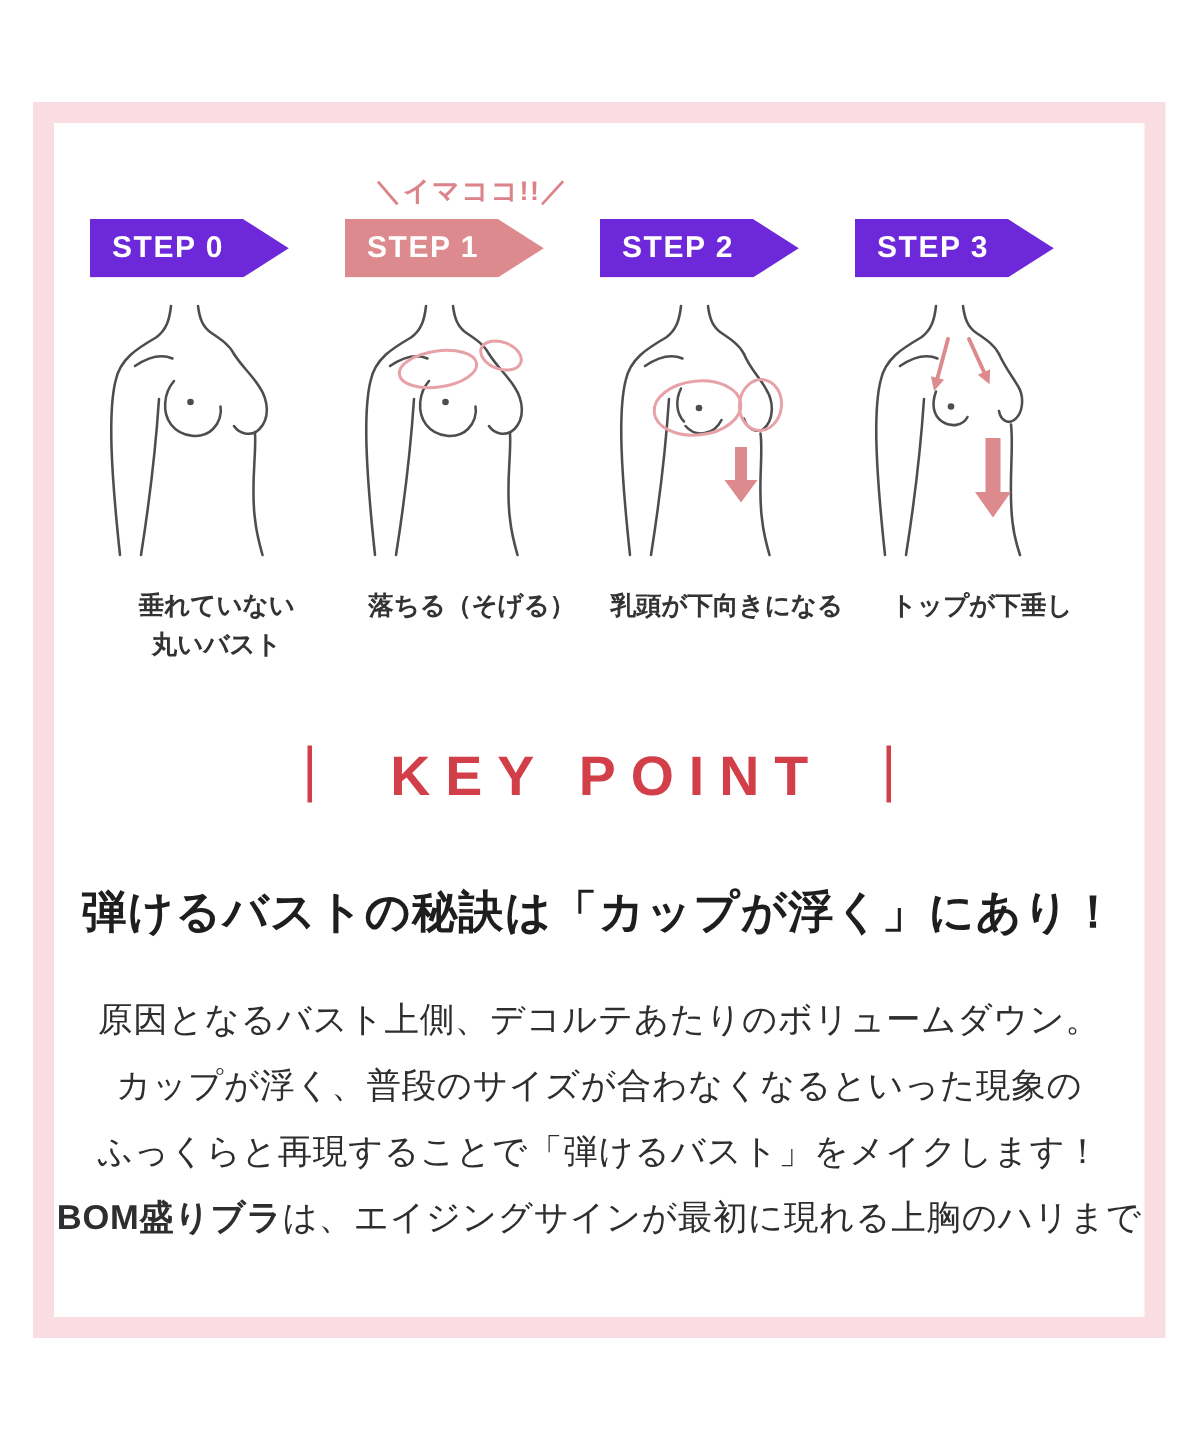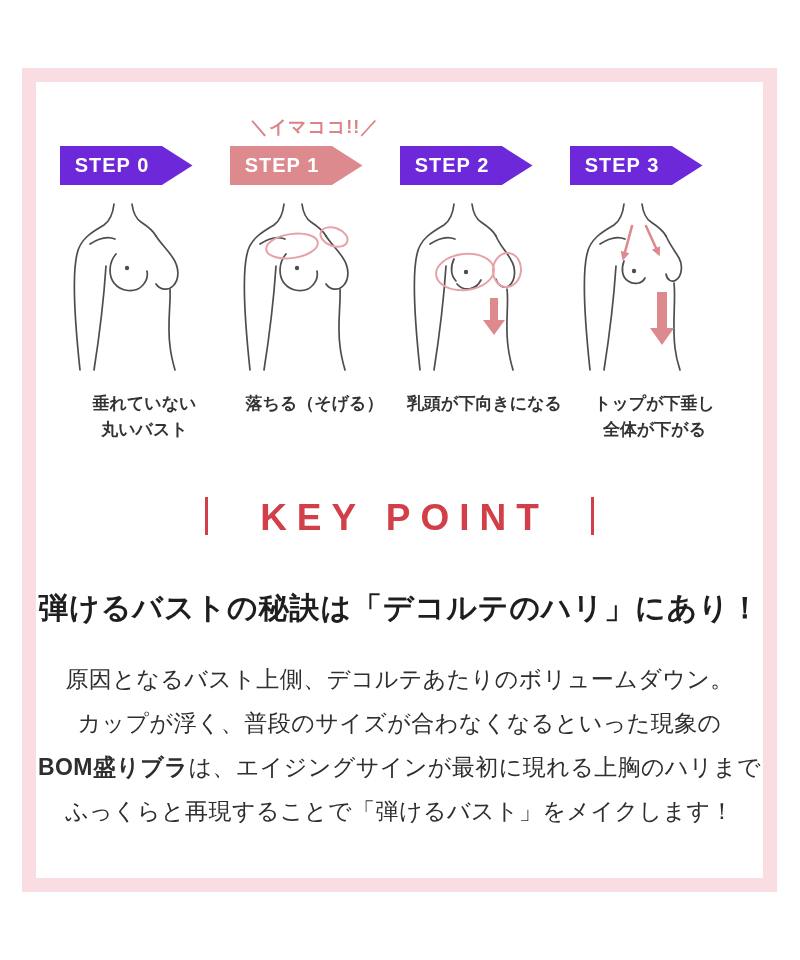--- a/index.html
+++ b/index.html
@@ -136,35 +136,34 @@
             <g>
               <path class="arrln" d="M54,24 L47,50"></path>
               <polygon class="arr" points="44.7,58.7 51.4,51.2 42.6,48.8"></polygon>
               <path class="arrln" d="M68,24 L78,46"></path>
               <polygon class="arr" points="81.7,54.2 82.1,44.2 73.9,47.8"></polygon>
             </g>
             <path class="arr" d="M79,90 L89,90 L89,126 L96,126 L84,143 L72,126 L79,126 Z"></path>
           </svg>
           <div class="caption">
             <span>トップが下垂し</span>
-            <span>全体が下がる</span>
           </div>
         </div>
       </div>
 
       <div class="keypoint">
         <span class="kp-bar"></span>
         <span class="kp-title">KEY POINT</span>
         <span class="kp-bar"></span>
       </div>
 
-      <h3 class="headline">弾けるバストの秘訣は「デコルテのハリ」にあり！</h3>
+      <h3 class="headline">弾けるバストの秘訣は「カップが浮く」にあり！</h3>
 
       <div class="bodytext">
         <p>原因となるバスト上側、デコルテあたりのボリュームダウン。</p>
         <p>カップが浮く、普段のサイズが合わなくなるといった現象の</p>
+        <p>ふっくらと再現することで「弾けるバスト」をメイクします！</p>
         <p><b>BOM盛りブラ</b><span>は、エイジングサインが最初に現れる上胸のハリまで</span></p>
-        <p>ふっくらと再現することで「弾けるバスト」をメイクします！</p>
       </div>
 
     </div>
   </div>
 </div>
 
 </body></html>

